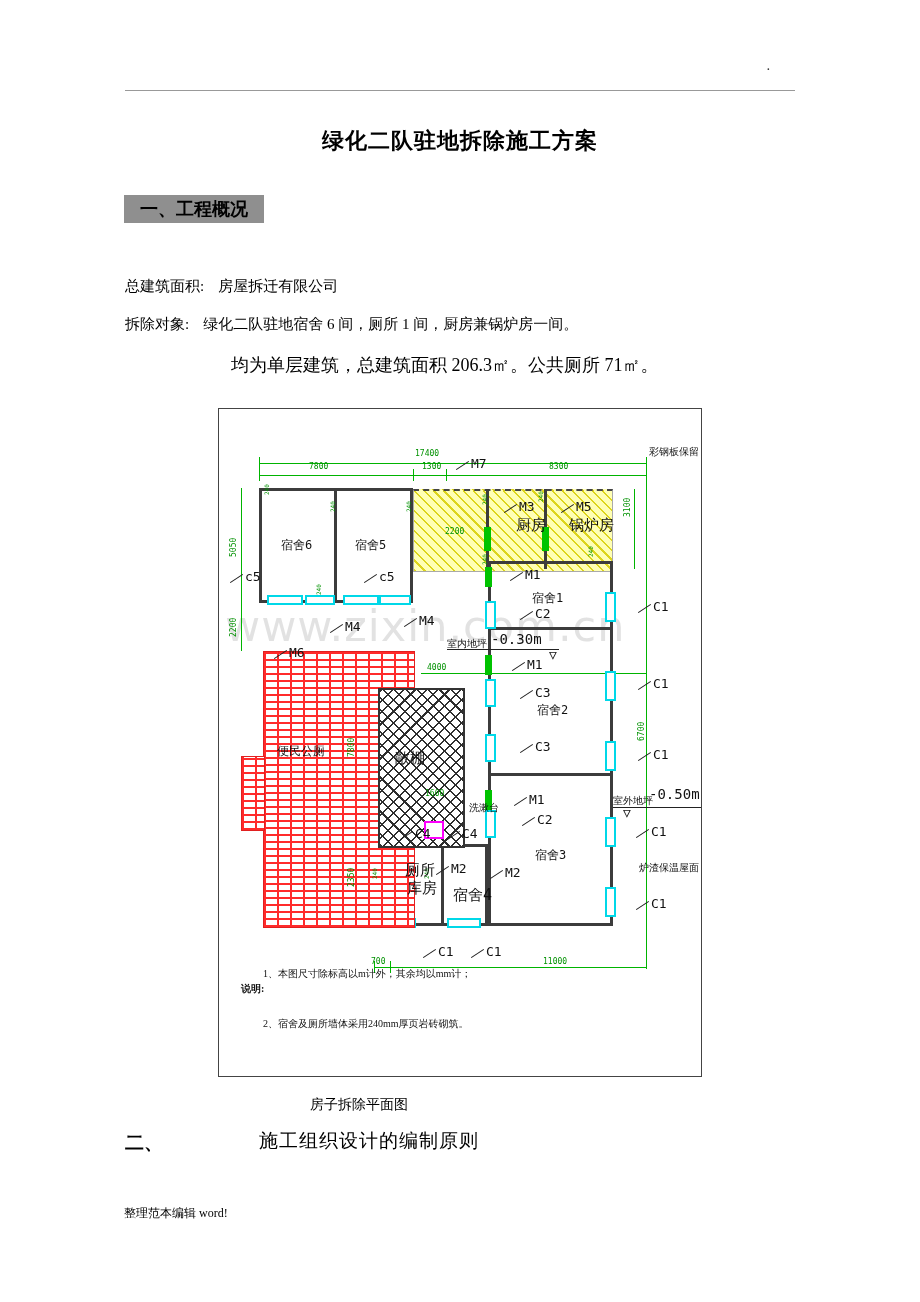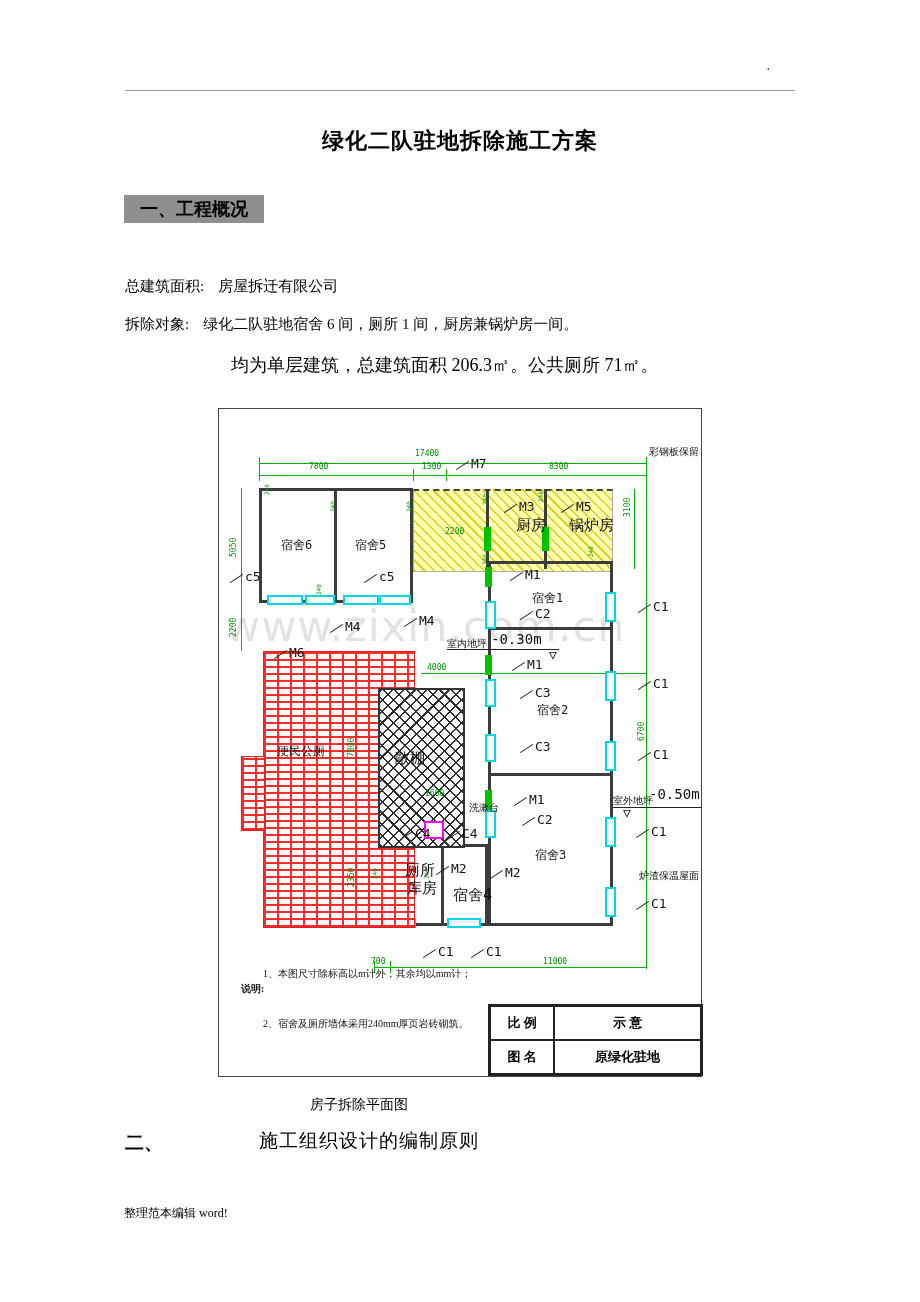--- a/index.html
+++ b/index.html
@@ -201,35 +201,29 @@
         <span class="lb cad ldr" style="left: 243px; top: 417px;">C4</span>
         <span class="lb cad ldr" style="left: 232px; top: 452px;">M2</span>
         <span class="lb cad ldr" style="left: 286px; top: 456px;">M2</span>
         <span class="lb roomsm" style="left: 186px; top: 452px;">厕所</span>
         <span class="lb roomsm" style="left: 188px; top: 470px;">库房</span>
         <span class="lb roomsm" style="left: 234px; top: 477px;">宿舍4</span>
         <span class="lb tiny" style="left: 394px; top: 385px;">室外地坪</span>
         <span class="lb elev" style="left: 430px; top: 377px;">-0.50m</span>
         <span class="lb cad" style="left: 404px; top: 396px;">▽</span>
         <span class="lb cad ldr" style="left: 432px; top: 415px;">C1</span>
-        <span class="lb tiny" style="left: 420px; top: 452px; margin-top: 8px;">炉渣保温屋面</span>
+        <span class="lb tiny" style="left: 420px; top: 452px;">炉渣保温屋面</span>
         <span class="lb cad ldr" style="left: 432px; top: 487px;">C1</span>
         <span class="lb cad ldr" style="left: 219px; top: 535px;">C1</span>
         <span class="lb cad ldr" style="left: 267px; top: 535px;">C1</span>
       </div>
 
     <div class="note" style="left:22px;top:573px;font-weight:bold">说明:</div>
     <div class="note" style="left:44px;top:558px">1、本图尺寸除标高以m计外，其余均以mm计；</div>
     <div class="note" style="left:44px;top:608px">2、宿舍及厕所墙体采用240mm厚页岩砖砌筑。</div>
 
-    <div class="abs" id="tblock">
-      <div>比 例</div>
-      <div>示 意</div>
-      <div>图 名</div>
-      <div>原绿化驻地</div>
-    </div>
   </div>
 
   <div class="abs" id="caption">房子拆除平面图</div>
   <div class="abs" id="h2-num">二、</div>
   <div class="abs" id="h2-txt">施工组织设计的编制原则</div>
   <div class="abs" id="footer">整理范本编辑 word!</div>
 </div>
 
 </body></html>

